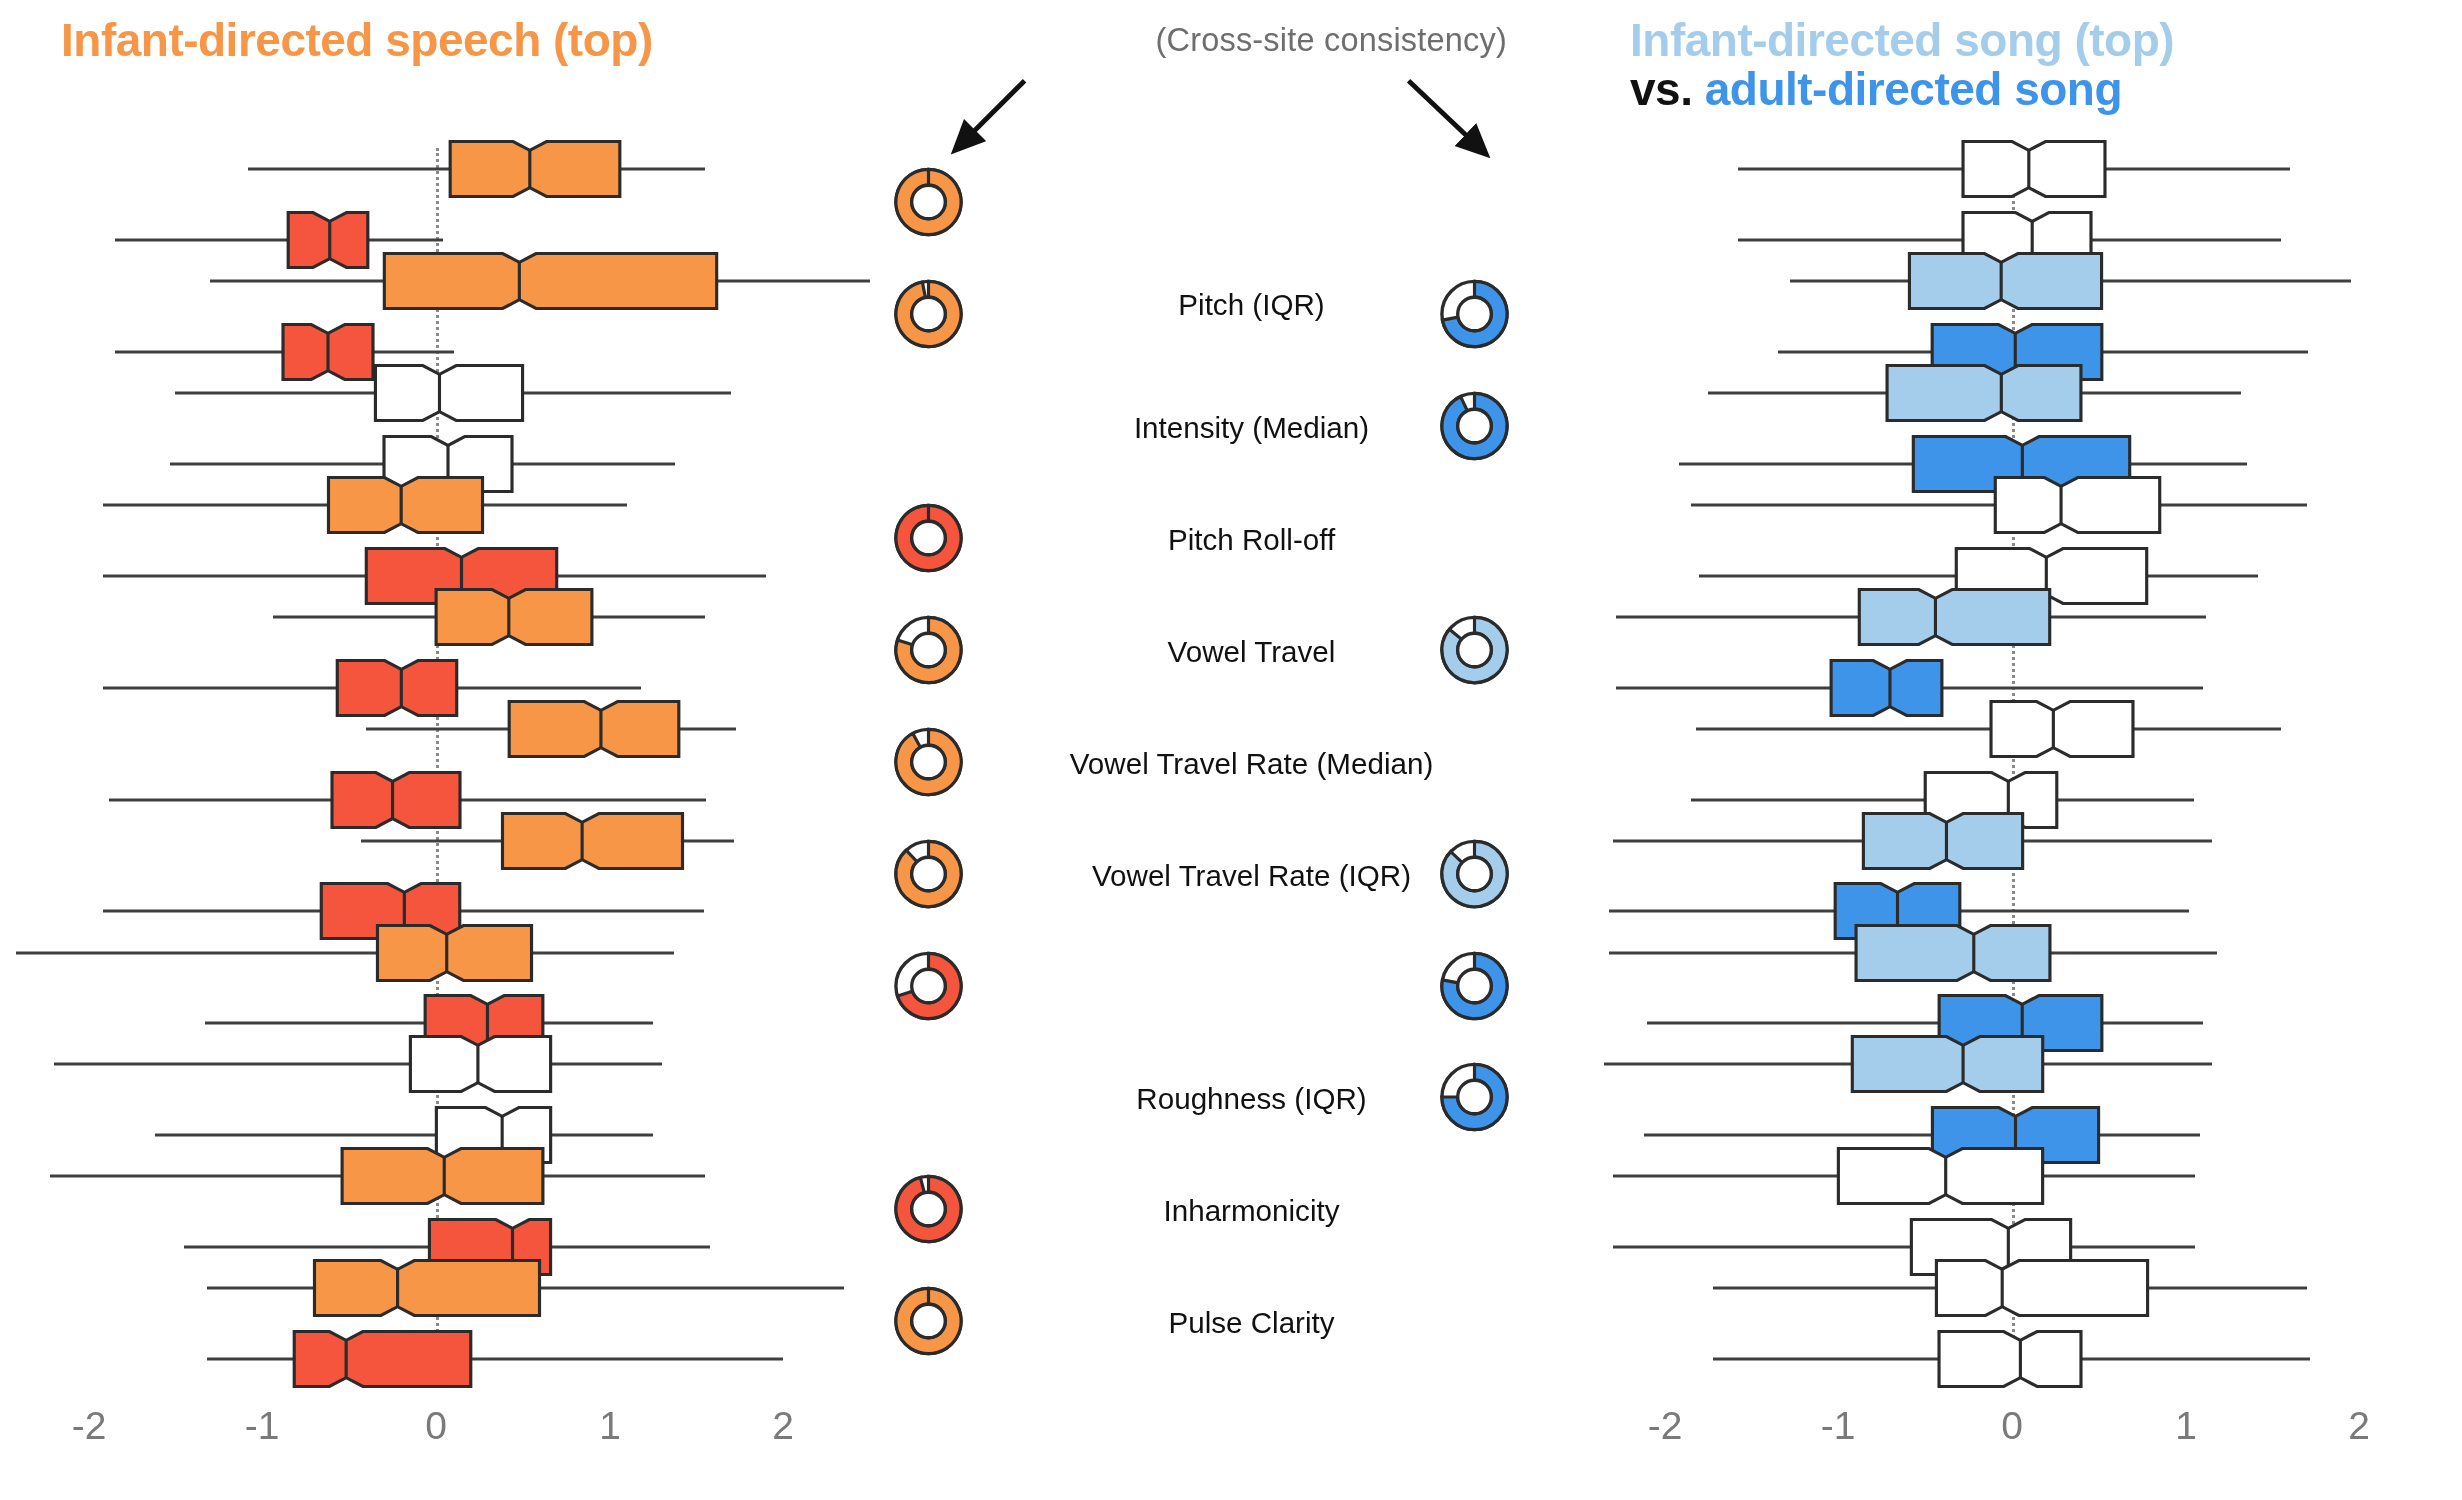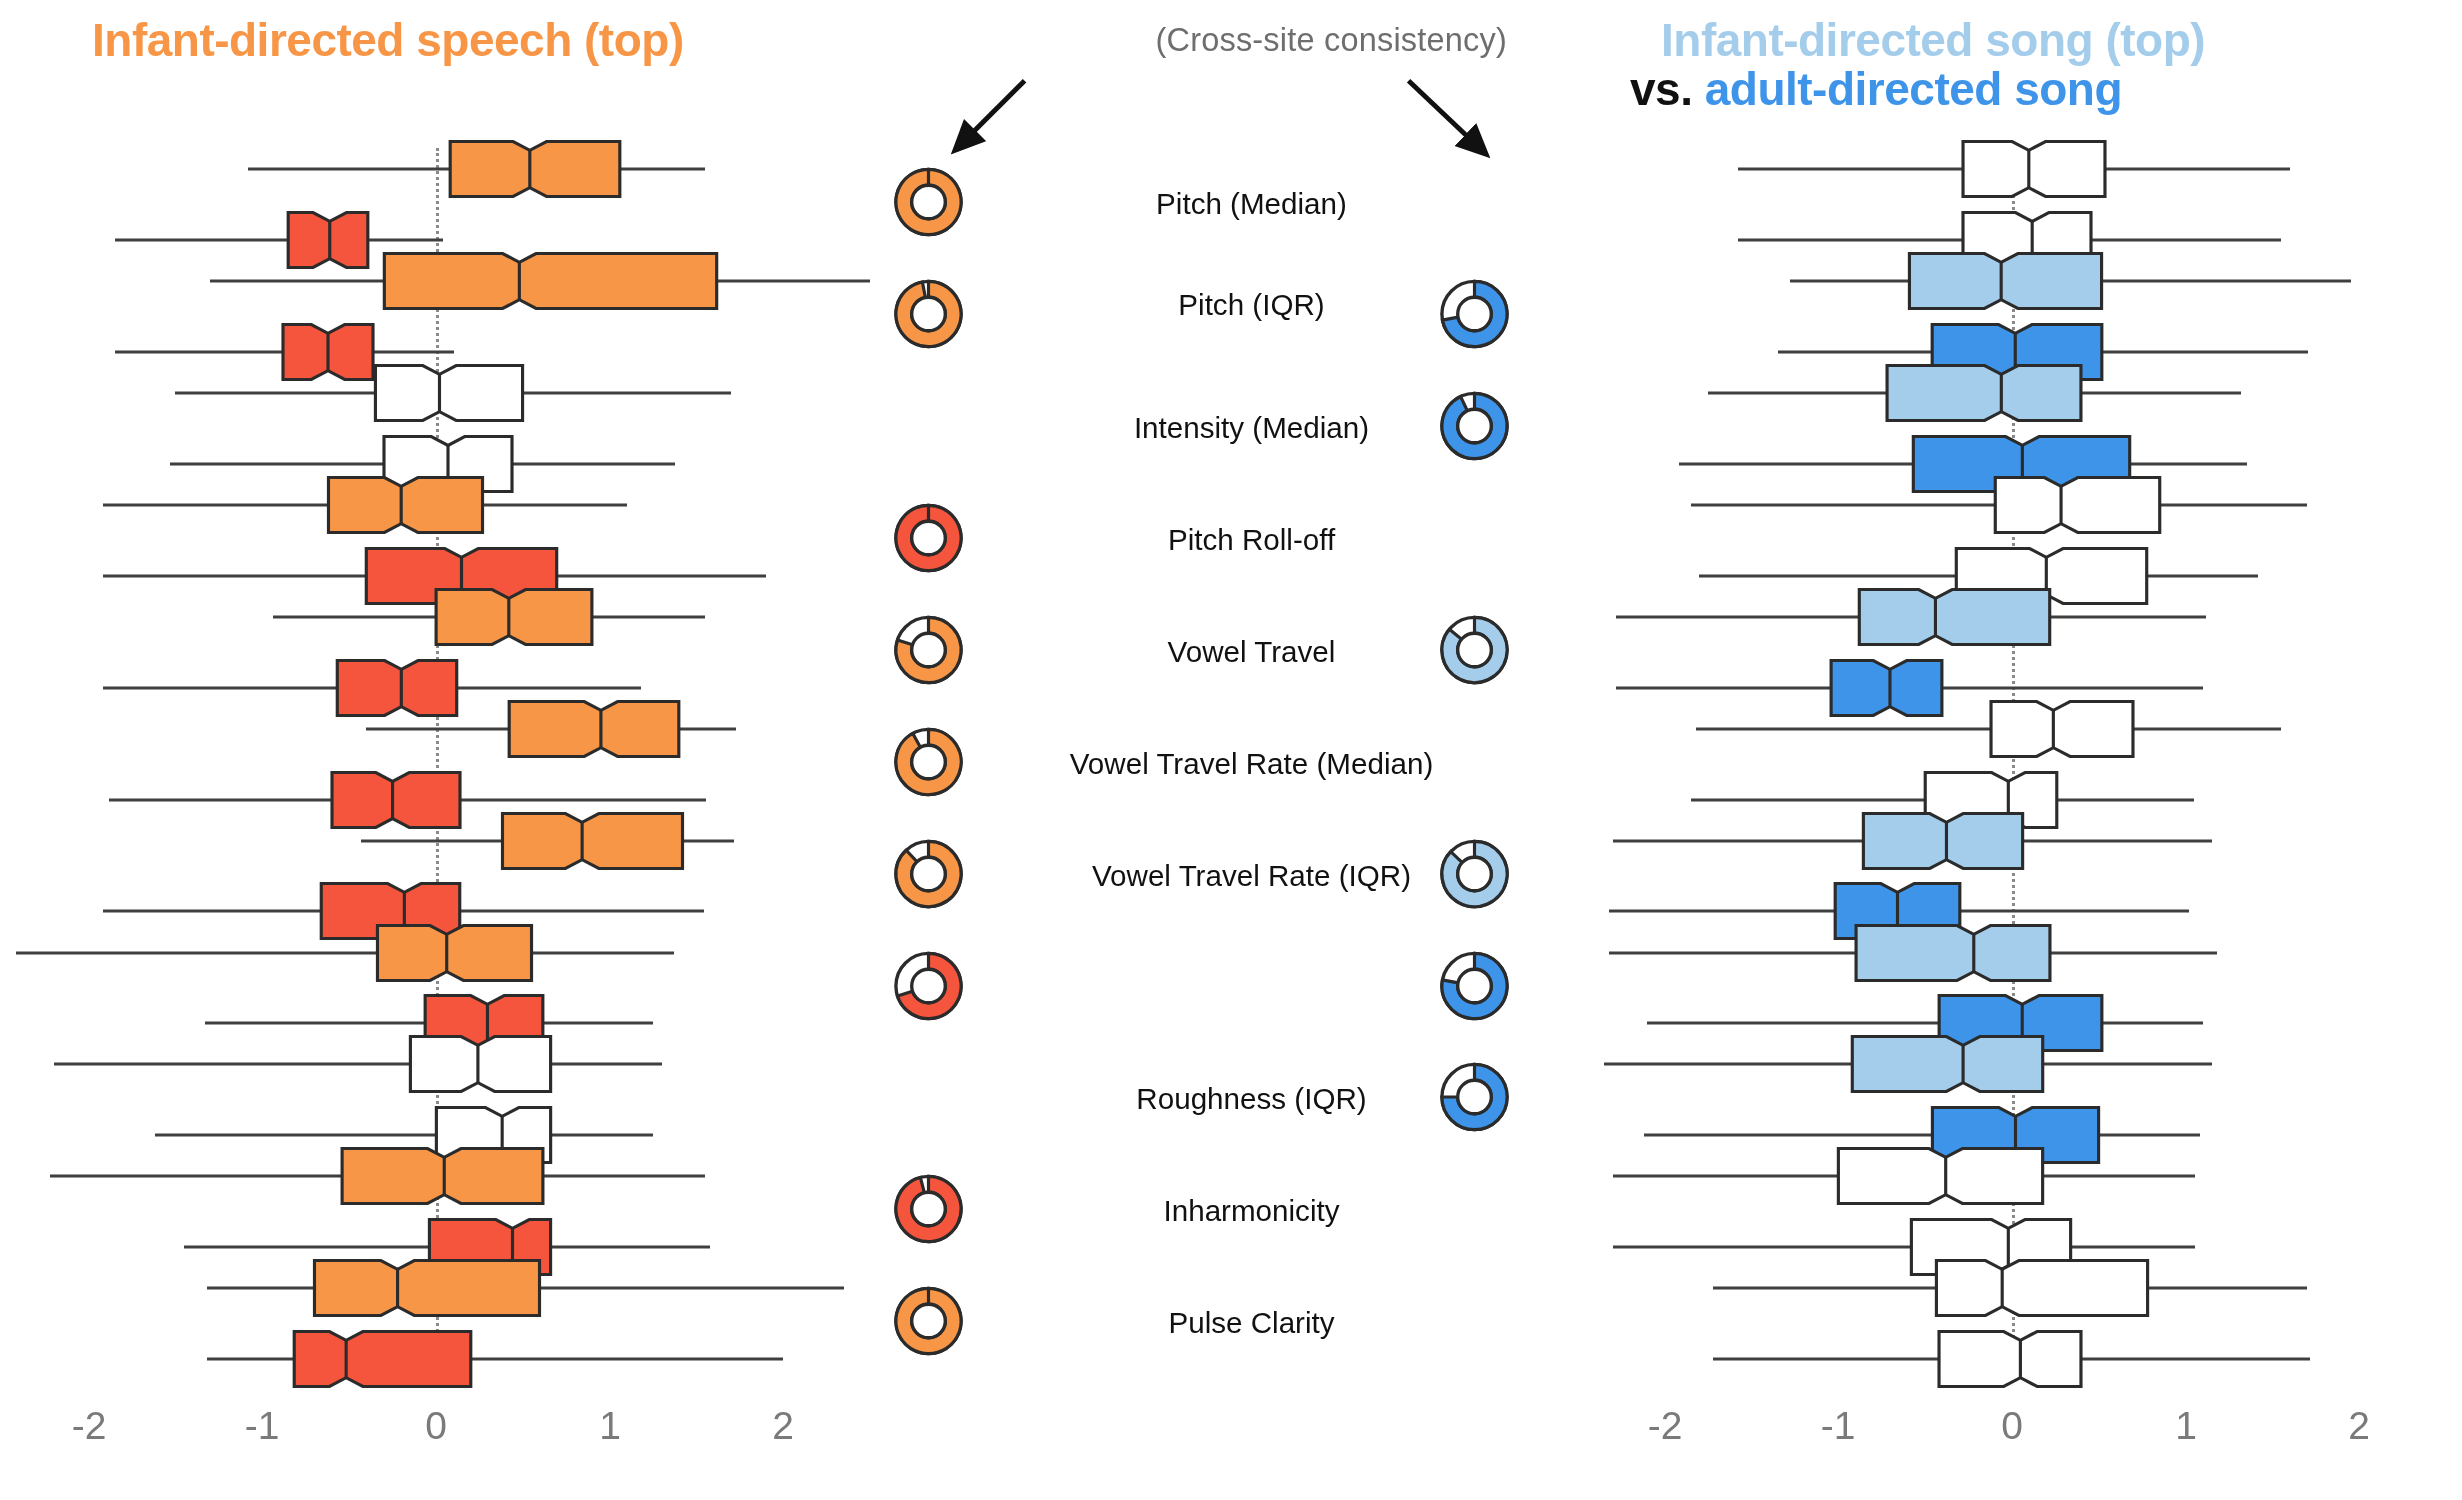--- a/index.html
+++ b/index.html
@@ -9,21 +9,21 @@
     color:#111;
     position:relative;
     overflow:hidden;
   }
   .fig{position:absolute;inset:0;}
 
   
   .title{position:absolute;font-weight:bold;line-height:1.06;letter-spacing:-0.5px;}
   .title-left{left:61px;top:15.8px;font-size:46px;}
   .title-right{left:1630px;top:15.8px;font-size:46px;}
-  .t-l1{display:block;margin-left:31px;}
+  .t-l1{display:block;}
   .t-l2{display:block;}
   .vs{color:#111;}
 
   
   .cross-note{
     position:absolute;left:995px;top:21.7px;width:512px;text-align:right;
     font-size:32.5px;color:#6e6e6e;font-weight:400;letter-spacing:0.2px;
   }
   .arrows{position:absolute;left:916px;top:59px;width:611px;height:128px;}
 
@@ -513,21 +513,20 @@
   <div class="donut" style="top:951px;">
     <svg width="83" height="83" viewBox="0 0 84 84">
       <circle cx="42" cy="42" r="33" fill="#fff" stroke="#2b2b2b" stroke-width="3.4"></circle>
       <path d="M42,9 A33,33 0 1 1 9,42.00000000000001 L25,42 A17,17 0 1 0 42,25 Z" fill="#3E94E8" stroke="#2b2b2b" stroke-width="3.2"></path>
       <circle cx="42" cy="42" r="17" fill="#fff" stroke="#2b2b2b" stroke-width="3.4"></circle>
     </svg>
   </div>
     </div>
 
   <div class="labels" id="feature-labels">
-      <div class="lab" style="top:56px;">Pitch (Median)</div>
       <div class="lab" style="top:157px;">Pitch (IQR)</div>
       <div class="lab" style="top:280px;">Intensity (Median)</div>
       <div class="lab" style="top:392px;">Pitch Roll-off</div>
       <div class="lab" style="top:504px;">Vowel Travel</div>
       <div class="lab" style="top:616px;">Vowel Travel Rate (Median)</div>
       <div class="lab" style="top:728px;">Vowel Travel Rate (IQR)</div>
       <div class="lab" style="top:1063px;">Inharmonicity</div>
       <div class="lab" style="top:951px;">Roughness (IQR)</div>
       <div class="lab" style="top:1175px;">Pulse Clarity</div>
     </div>

